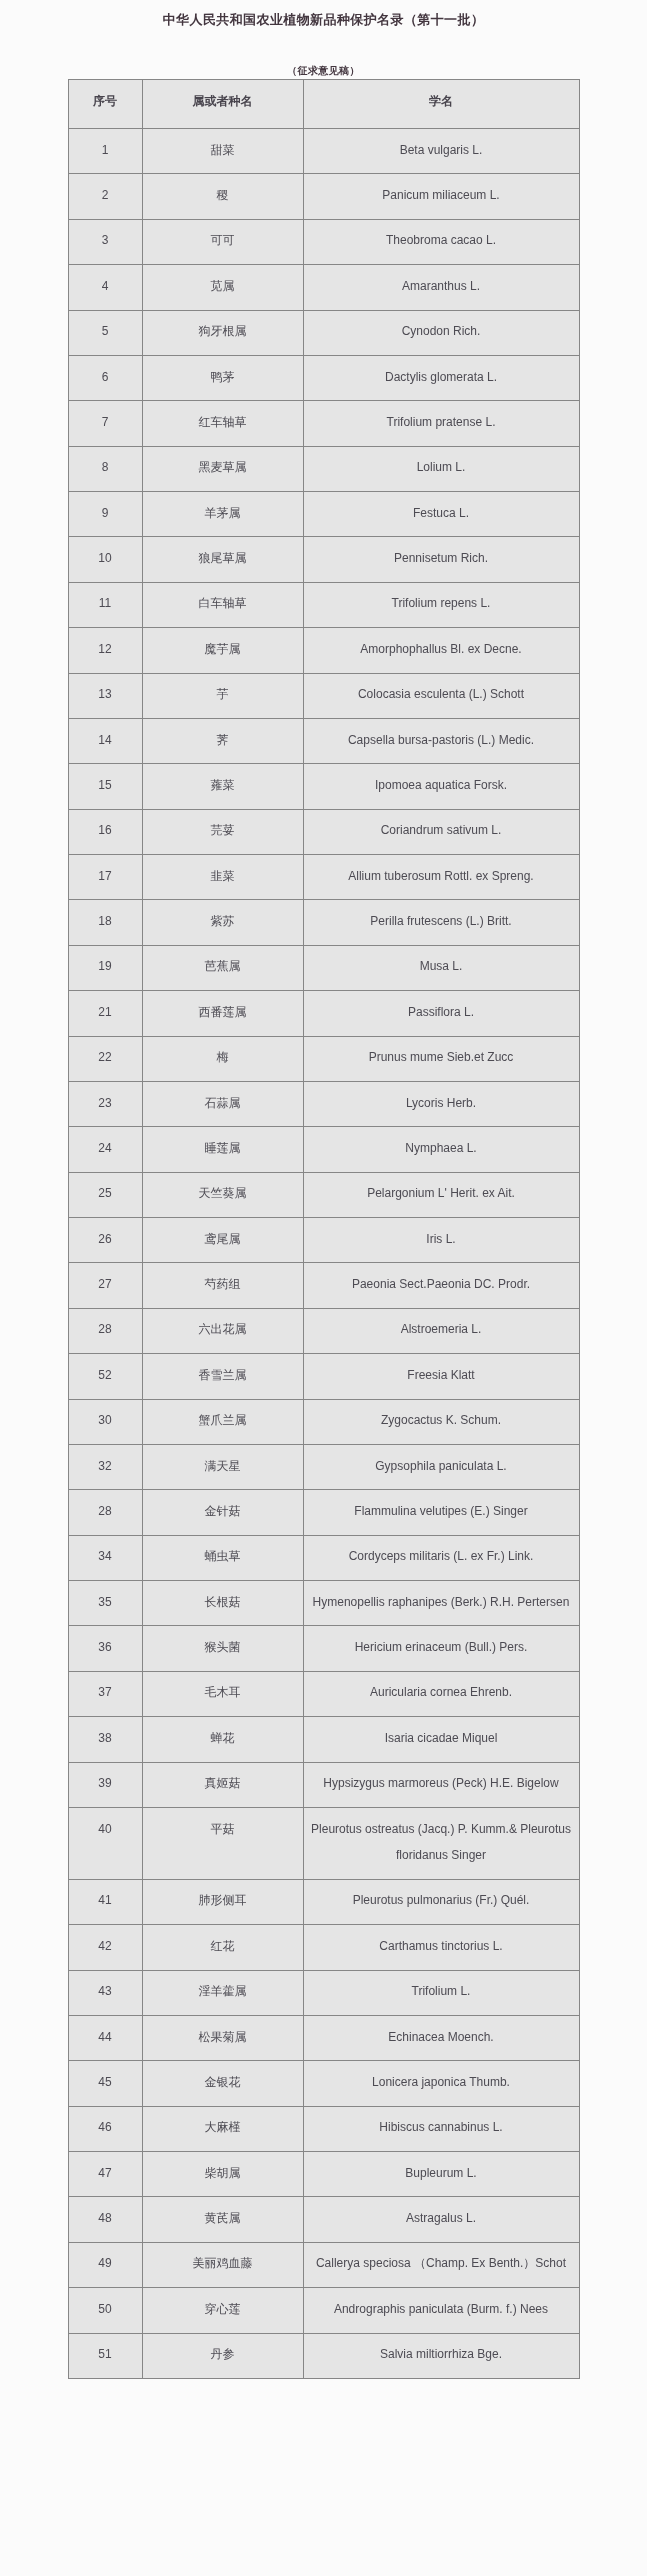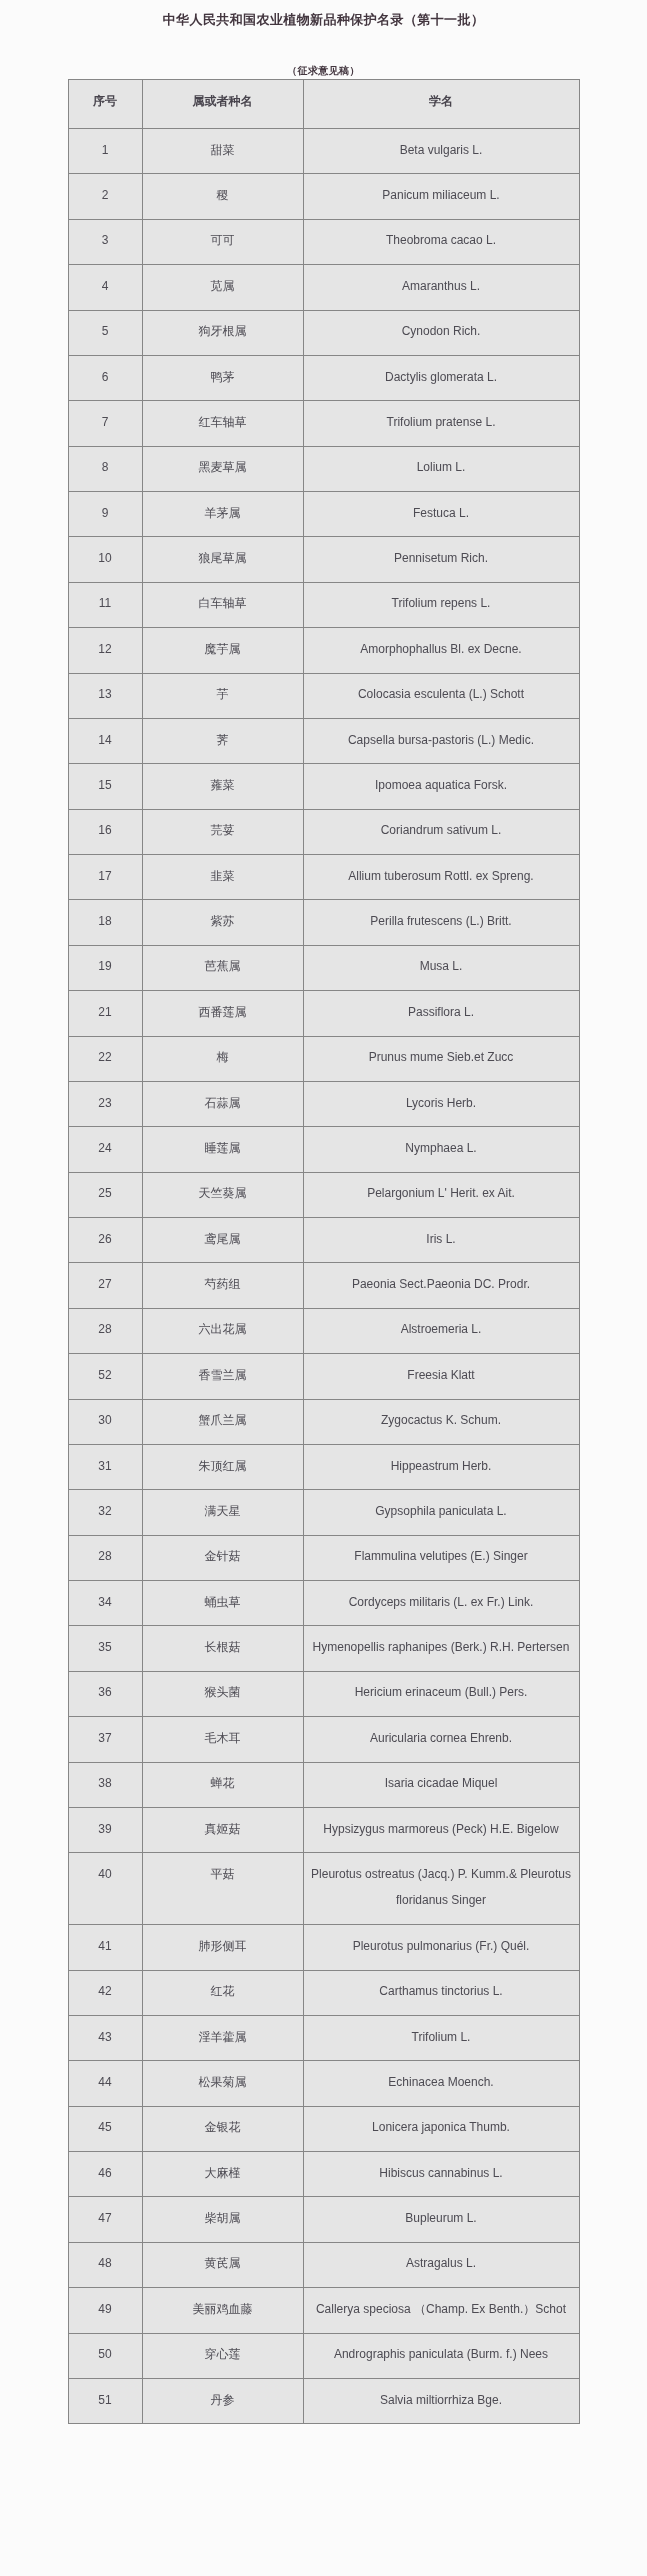--- a/index.html
+++ b/index.html
@@ -216,25 +216,20 @@
           <td class="col-no">52</td>
           <td class="col-name">香雪兰属</td>
           <td class="col-latin">Freesia Klatt</td>
         </tr>
         <tr>
           <td class="col-no">30</td>
           <td class="col-name">蟹爪兰属</td>
           <td class="col-latin">Zygocactus K. Schum.</td>
         </tr>
         <tr>
-          <td class="col-no">31</td>
-          <td class="col-name">朱顶红属</td>
-          <td class="col-latin">Hippeastrum Herb.</td>
-        </tr>
-        <tr>
           <td class="col-no">32</td>
           <td class="col-name">满天星</td>
           <td class="col-latin">Gypsophila paniculata L.</td>
         </tr>
         <tr>
           <td class="col-no">28</td>
           <td class="col-name">金针菇</td>
           <td class="col-latin">Flammulina velutipes (E.) Singer</td>
         </tr>
         <tr>

